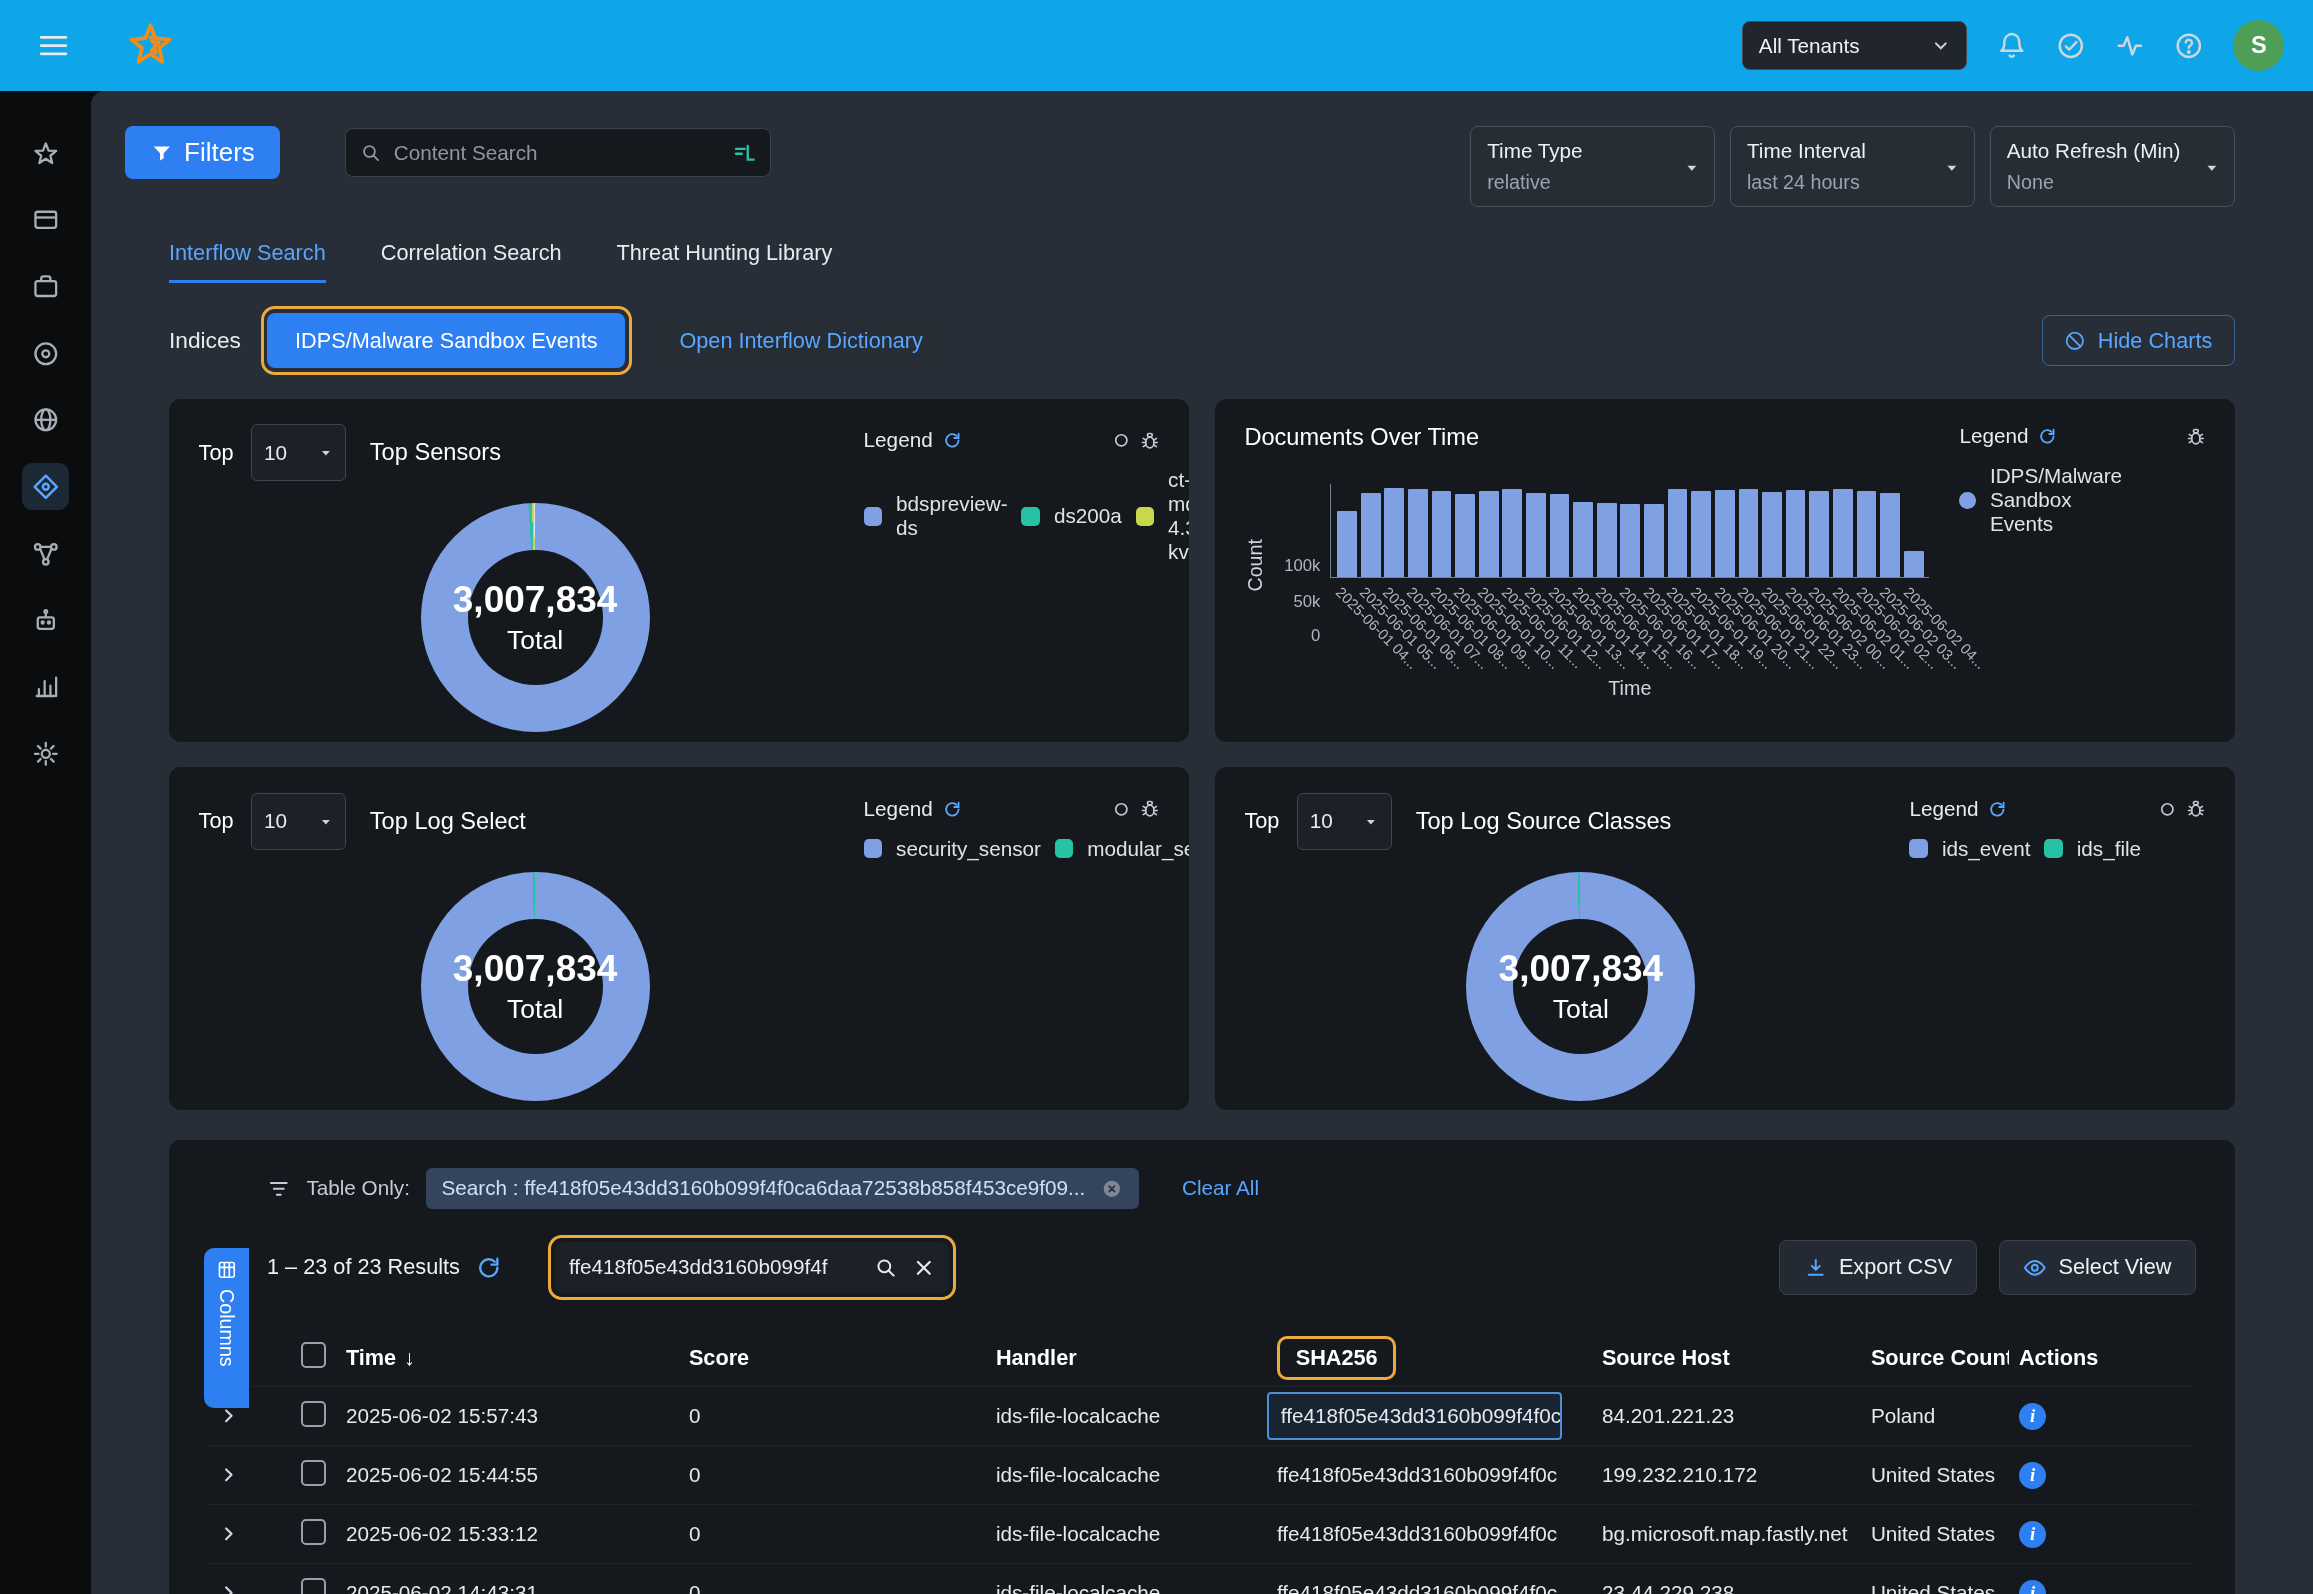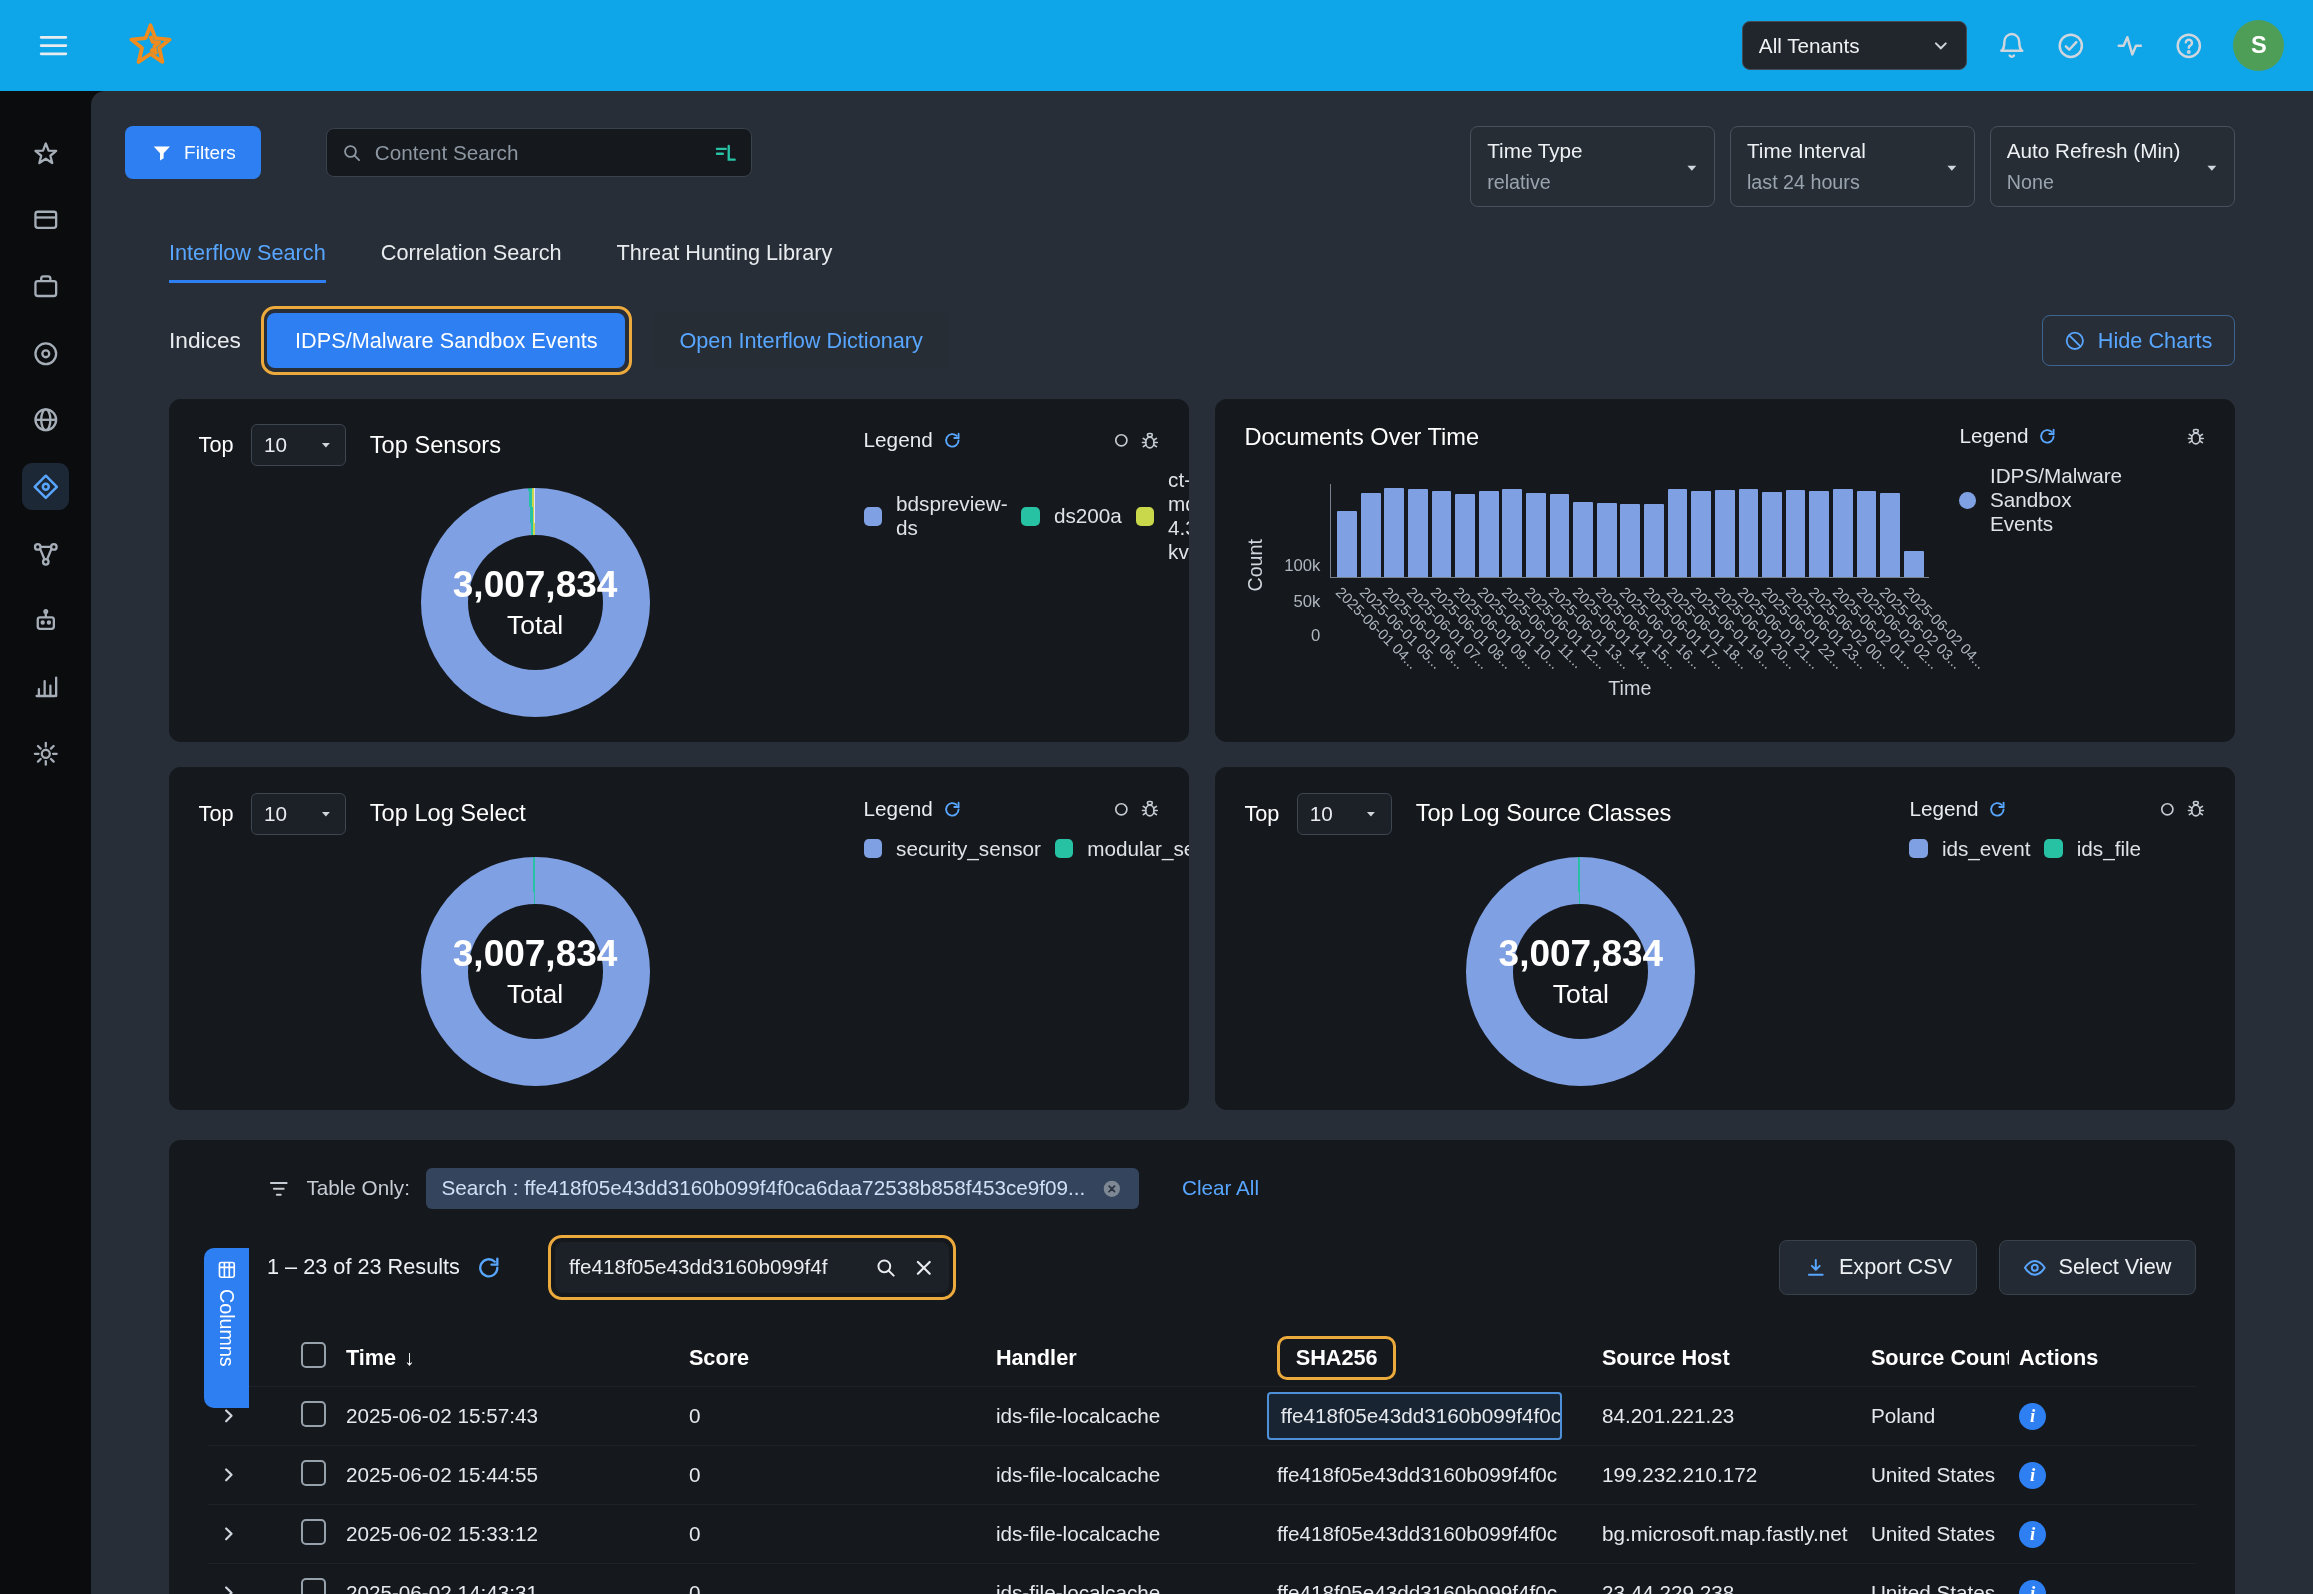--- a/index.html
+++ b/index.html
@@ -47,21 +47,21 @@
   .main {
     flex:1; background:#272e37; border-top-left-radius:13.8px;
     padding:35px 79px 0 78px; overflow:hidden;
   }
 
   
   .toolbar-row { display:flex; align-items:flex-start; margin-left:-44px; }
   .btn-blue {
     display:inline-flex; align-items:center; gap:11.8px;
     background:#2e7ff2; color:#fff; border:none; border-radius:7.9px;
-    height:53px; padding:0 25.6px; font-size:19px; cursor:pointer;
+    height:53px; padding:0 25.6px; font-size:26px; cursor:pointer;
     font-family:"Liberation Sans", sans-serif;
   }
   .content-search {
     display:flex; align-items:center; gap:11.8px;
     width:426px; height:49px; margin-left:65px; margin-top:2px;
     background:#15181c; border:1px solid #3a424c; border-radius:7.9px; padding:0 13.8px;
   }
   .content-search input {
     flex:1; background:transparent; border:none; outline:none;
     color:#14b8a6; font-size:20.7px; font-family:"Liberation Sans", sans-serif;
@@ -99,21 +99,21 @@
     height:51px; padding:0 21.7px; font-size:21.7px; cursor:pointer; font-family:"Liberation Sans", sans-serif;
   }
 
   
   .charts-grid { display:grid; grid-template-columns:1fr 1fr; gap:25.6px; margin-top:23.6px; }
   .card { background:#15181c; border-radius:11.8px; }
   .chart-card { height:343px; padding:25.6px 29.6px; position:relative; overflow:hidden; }
   .chart-head { display:flex; align-items:center; gap:17.7px;text-align:right; }
   .top-label { font-size:21.7px; color:#fff; }
   .mini-select {
-    width:95px; height:42px; background:#1b2127; border:1px solid #3e4650; border-radius:5.9px;
+    width:95px; height:57px; background:#1b2127; border:1px solid #3e4650; border-radius:5.9px;
     display:flex; align-items:center; justify-content:space-between; padding:0 11.8px;
     color:#e9ecef; font-size:20.7px; cursor:pointer;
   }
   .chart-title { font-size:23.6px; font-weight:500; color:#fff; margin-left:5.9px; }
 
   .donut-wrap { position:relative; width:229px; height:229px; margin:21.7px 0 0 222px; }
   .donut { width:229px; height:229px; border-radius:50%; }
   .donut::after { content:""; position:absolute; inset:47px; background:#15181c; border-radius:50%; }
   .donut-center { position:absolute; inset:0; display:flex; flex-direction:column; align-items:center; justify-content:center; z-index:2; }
   .donut-total { font-size:37px; font-weight:700; color:#fff; }

